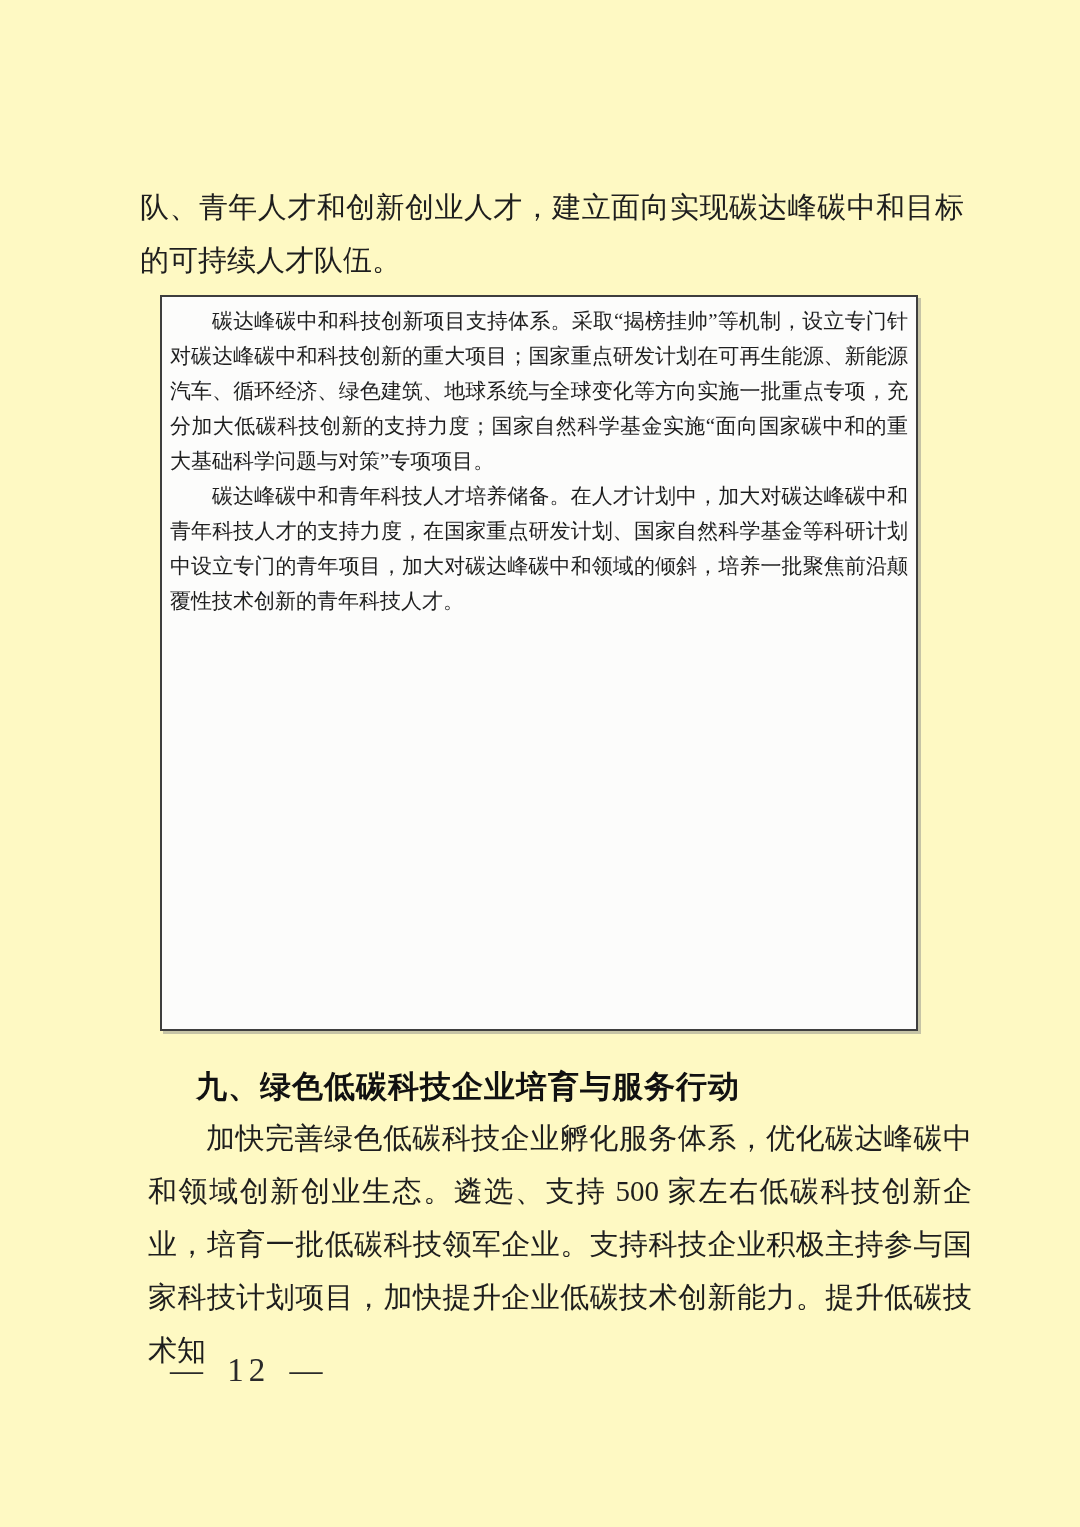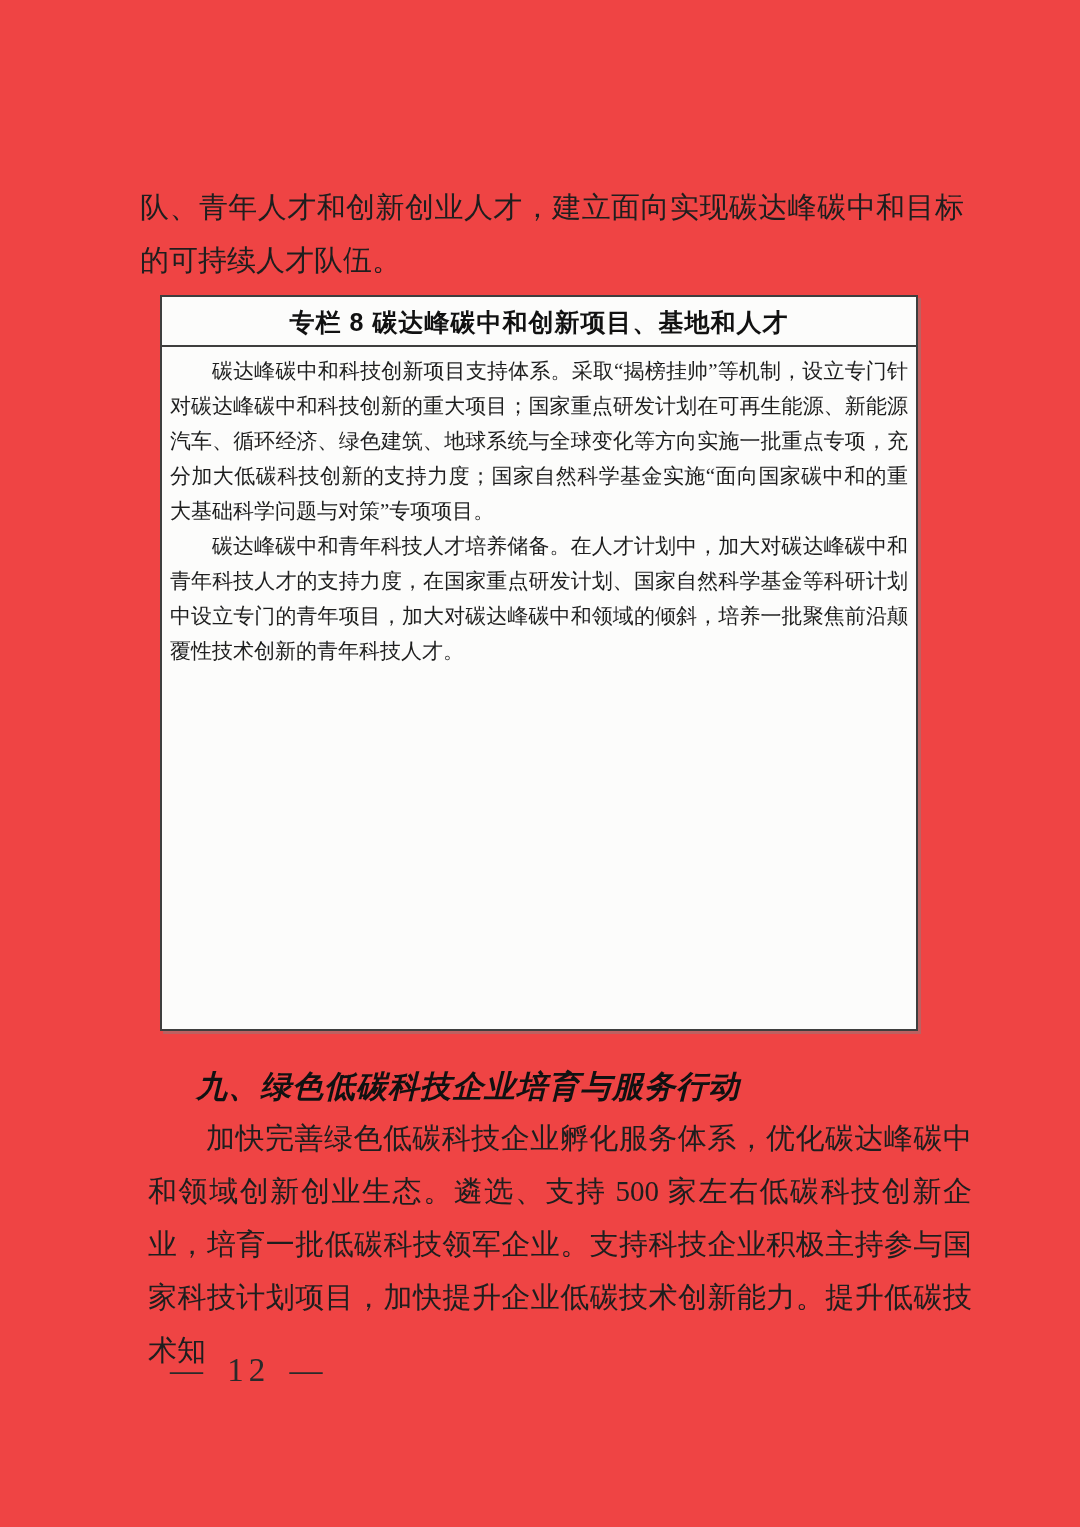--- a/index.html
+++ b/index.html
@@ -1,21 +1,21 @@
 <!DOCTYPE html>
 <html lang="zh"><head>
 <meta charset="utf-8">
 <style>
   * { margin: 0; padding: 0; box-sizing: border-box; }
   html, body { background: #ffffff; }
   .page {
     position: relative;
     width: 1080px;
     height: 1527px;
-    background: #ef4444;
+    background: #fef9c3;
     color: #1e1e1e;
     font-family: "Liberation Serif", "DejaVu Serif", serif;
     overflow: hidden;
     padding-left: 45px;
   }
   .body-text {
     position: absolute;
     font-size: 29px;
     line-height: 53px;
     text-align: justify;
@@ -63,21 +63,20 @@
     position: absolute;
     left: 196px;
     top: 1066px;
     font-family: "Liberation Sans", "DejaVu Sans", sans-serif;
     font-weight: bold;
     font-size: 31px;
     line-height: 42px;
     color: #111111;
     letter-spacing: 1px;
     white-space: nowrap;
-    font-style: italic;
   }
   .section-body {
     left: 148px;
     top: 1112px;
     width: 824px;
     text-indent: 2em;
   }
   .page-number {
     position: absolute;
     left: 170px;
@@ -89,21 +88,20 @@
   }
 </style>
 </head>
 <body>
 
 <div class="page">
 
   <p class="body-text intro">队、青年人才和创新创业人才，建立面向实现碳达峰碳中和目标的可持续人才队伍。</p>
 
   <div class="callout">
-    <div class="callout-title">专栏 8  碳达峰碳中和创新项目、基地和人才</div>
     <div class="callout-body">
       <p>碳达峰碳中和科技创新项目支持体系。采取“揭榜挂帅”等机制，设立专门针对碳达峰碳中和科技创新的重大项目；国家重点研发计划在可再生能源、新能源汽车、循环经济、绿色建筑、地球系统与全球变化等方向实施一批重点专项，充分加大低碳科技创新的支持力度；国家自然科学基金实施“面向国家碳中和的重大基础科学问题与对策”专项项目。</p>
       <p>碳达峰碳中和青年科技人才培养储备。在人才计划中，加大对碳达峰碳中和青年科技人才的支持力度，在国家重点研发计划、国家自然科学基金等科研计划中设立专门的青年项目，加大对碳达峰碳中和领域的倾斜，培养一批聚焦前沿颠覆性技术创新的青年科技人才。</p>
     </div>
   </div>
 
   <h2 class="section-heading">九、绿色低碳科技企业培育与服务行动</h2>
 
   <p class="body-text section-body">加快完善绿色低碳科技企业孵化服务体系，优化碳达峰碳中和领域创新创业生态。遴选、支持 500 家左右低碳科技创新企业，培育一批低碳科技领军企业。支持科技企业积极主持参与国家科技计划项目，加快提升企业低碳技术创新能力。提升低碳技术知</p>
 

